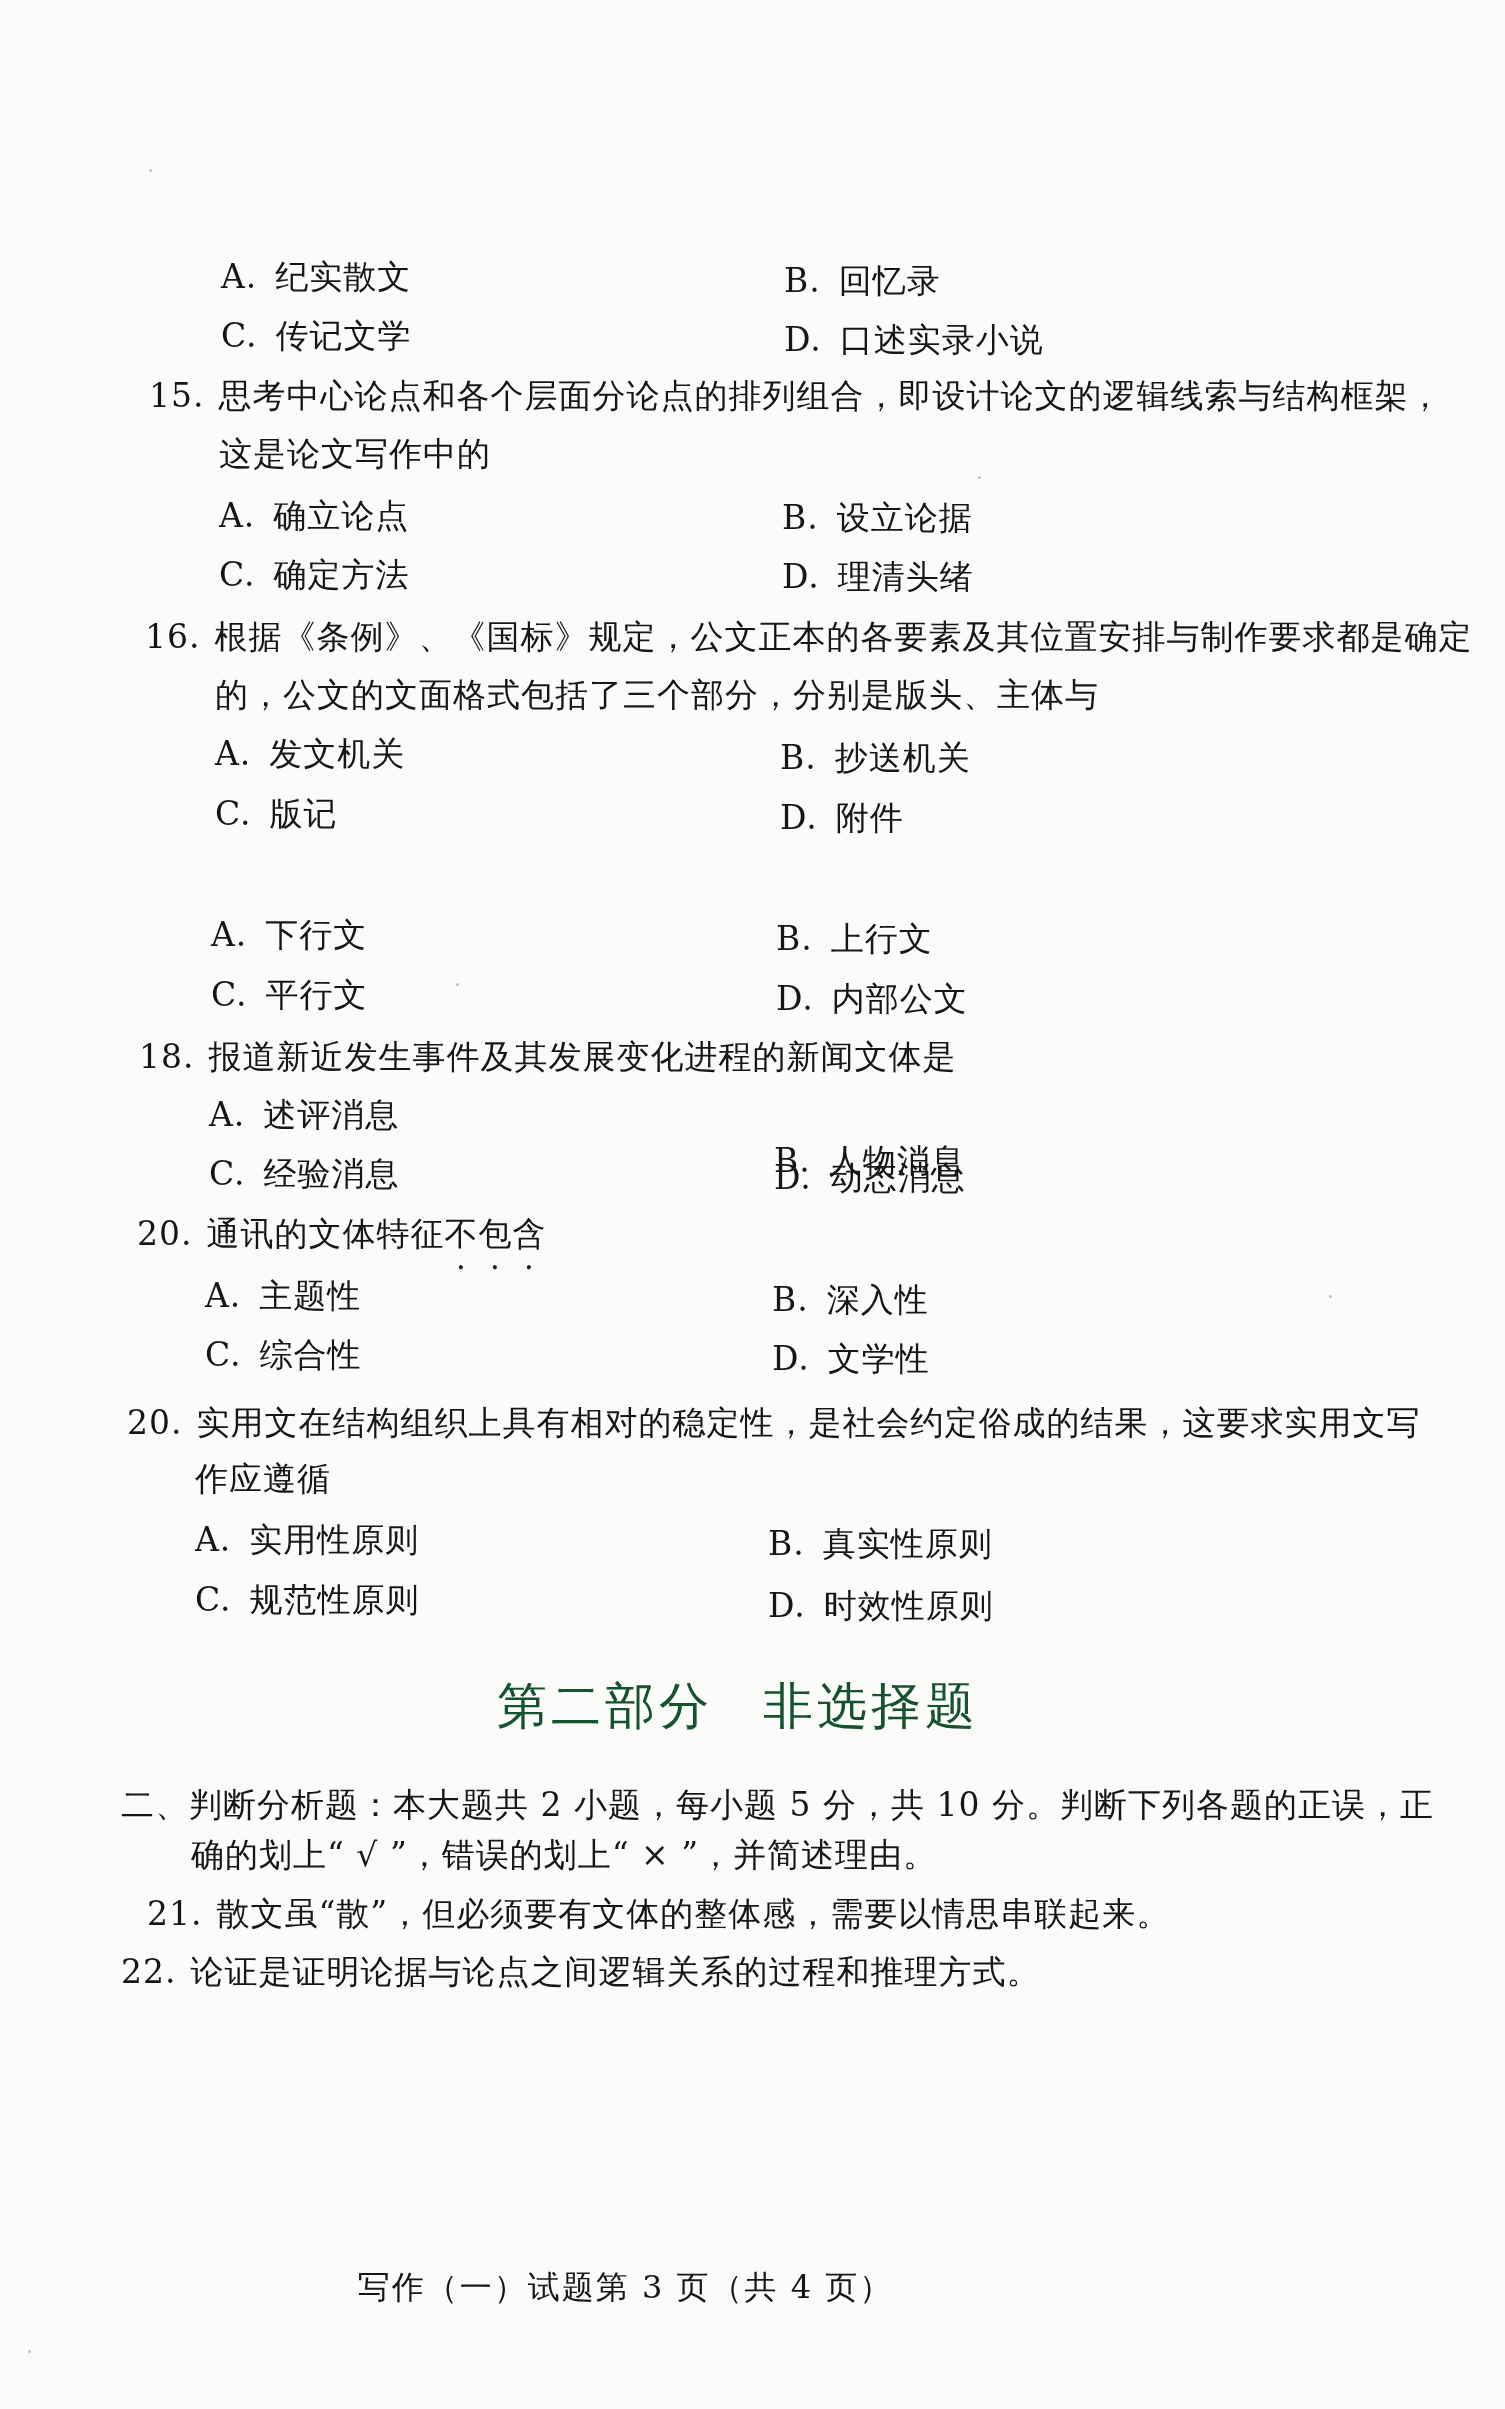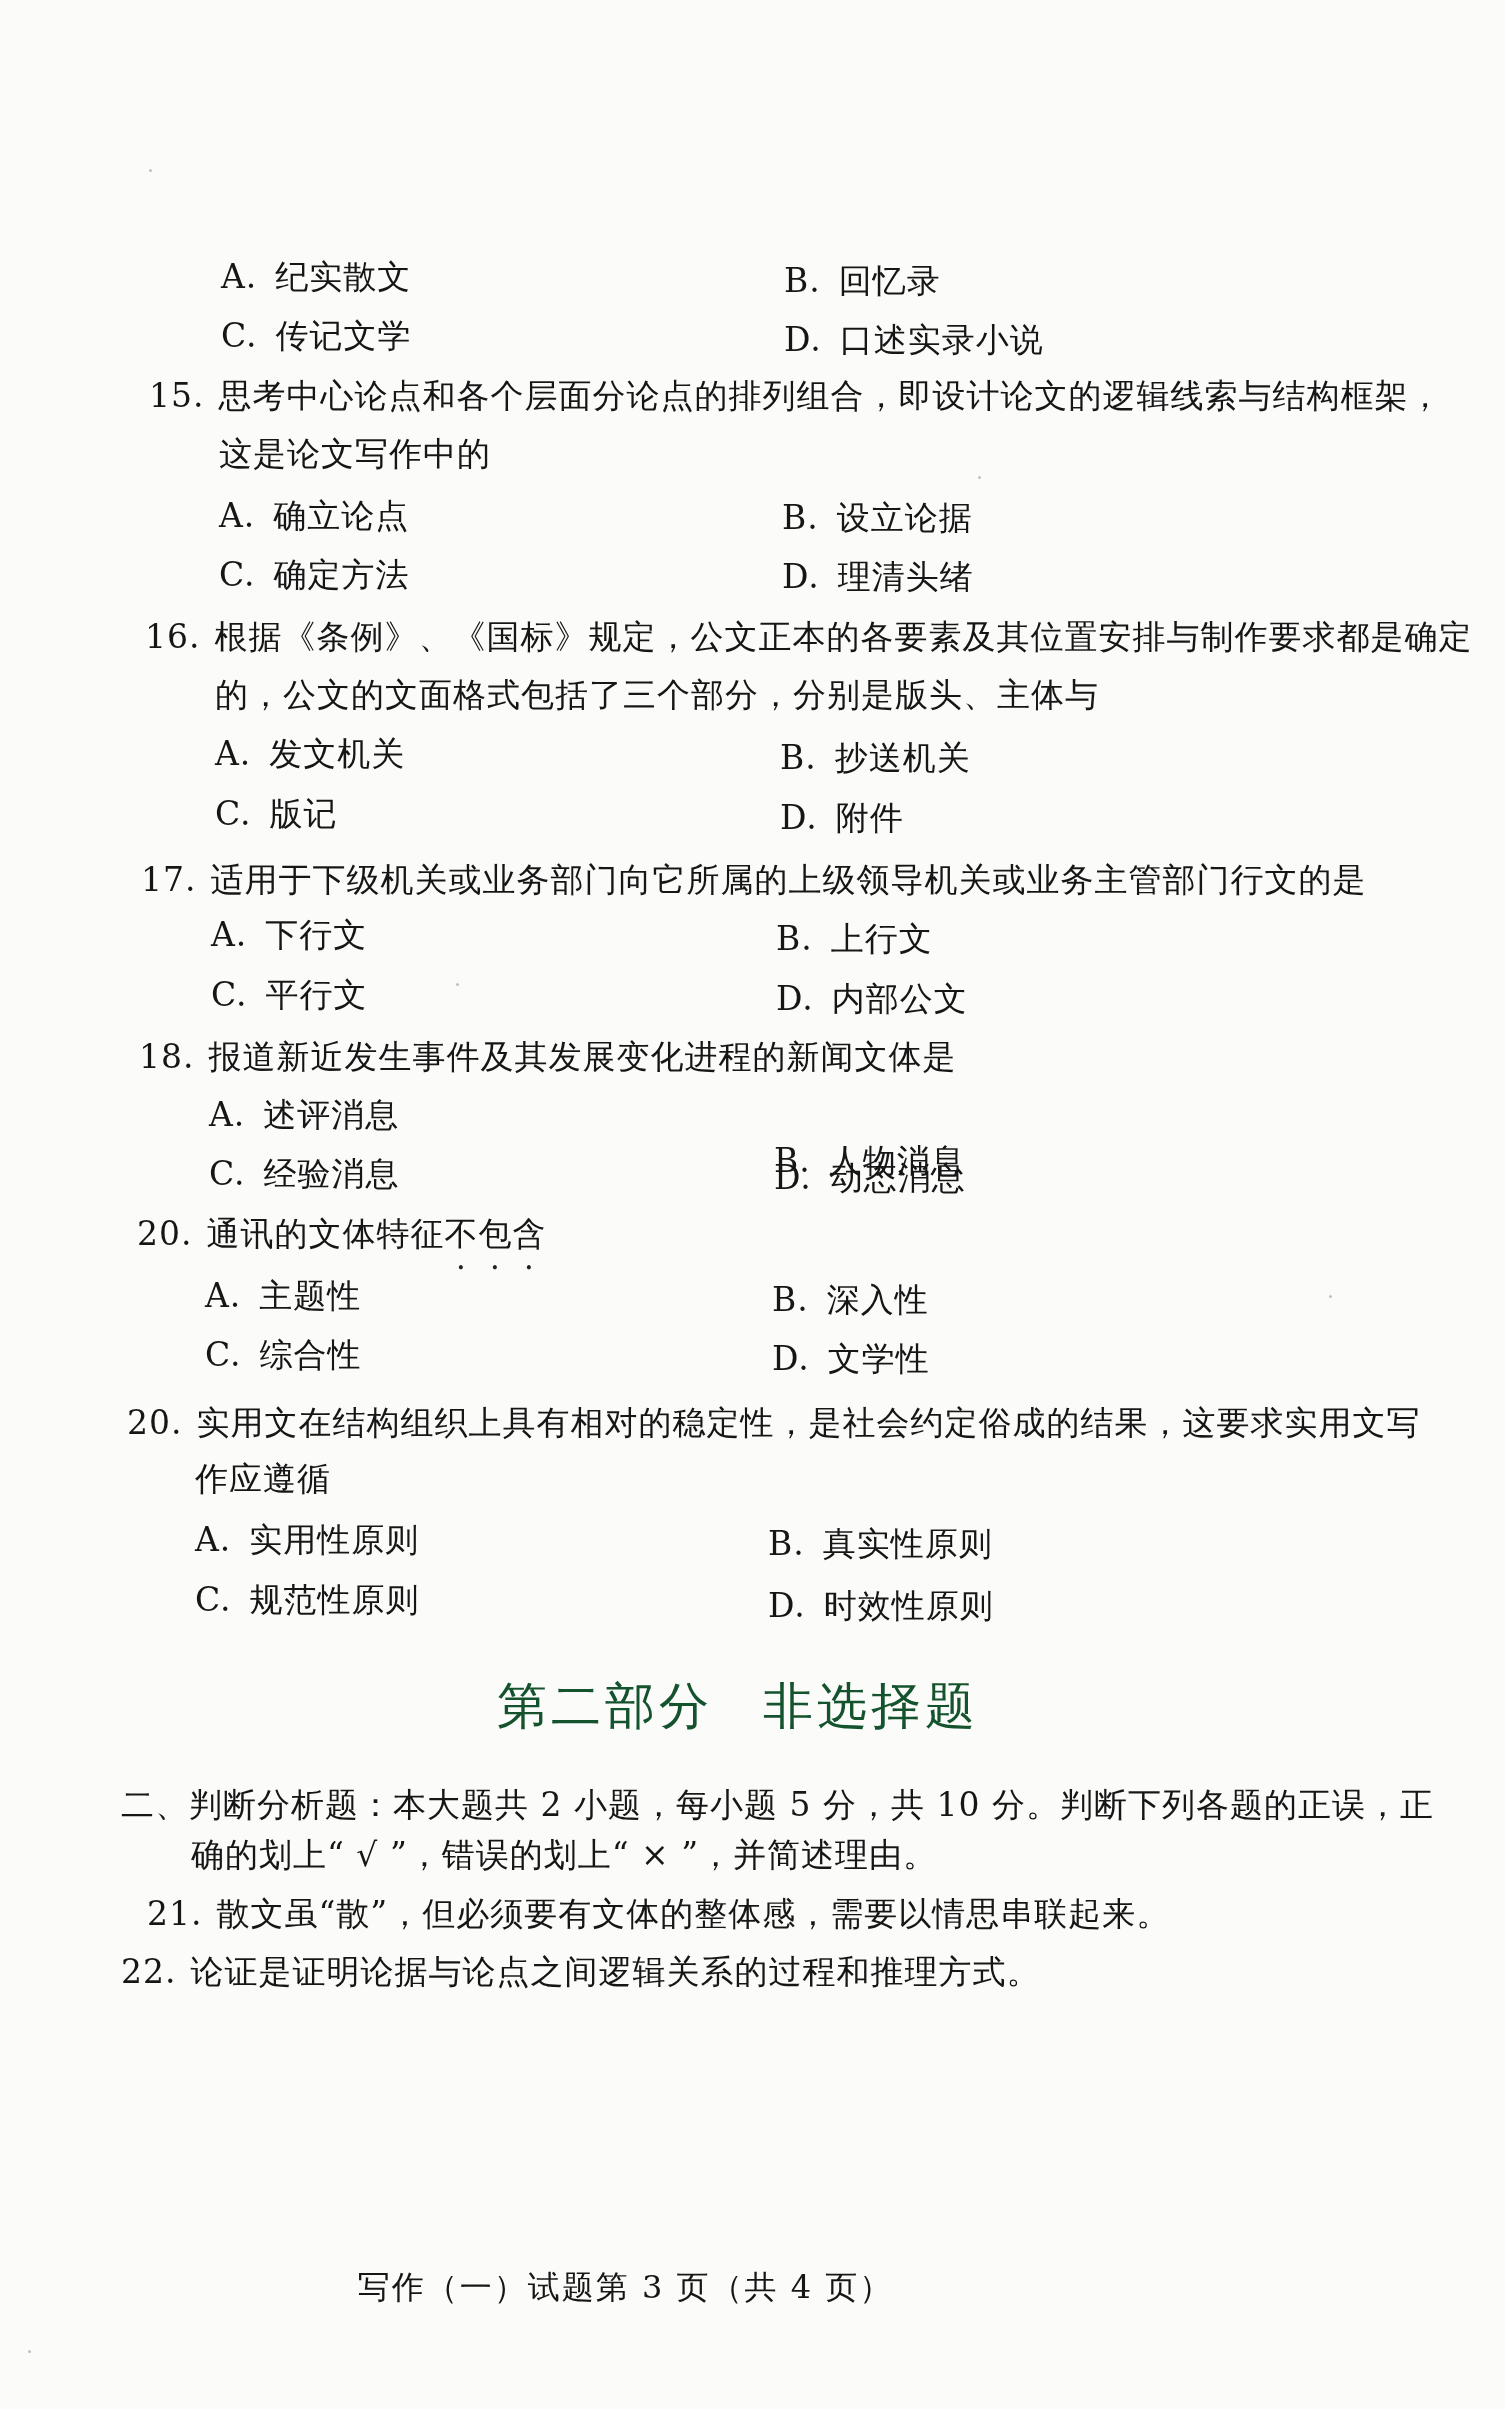--- a/index.html
+++ b/index.html
@@ -53,21 +53,20 @@
   <div class="line" style="left:219px;top:555px;"><span class="opt-label">C.</span><span class="opt-text">确定方法</span></div>
   <div class="line" style="left:782px;top:557px;"><span class="opt-label">D.</span><span class="opt-text">理清头绪</span></div>
 
   <div class="line" style="left:145px;top:617px;"><span class="num">16.</span><span class="stem">根据《条例》、《国标》规定，公文正本的各要素及其位置安排与制作要求都是确定</span></div>
   <div class="line" style="left:215px;top:675px;">的，公文的文面格式包括了三个部分，分别是版头、主体与</div>
   <div class="line" style="left:215px;top:734px;"><span class="opt-label">A.</span><span class="opt-text">发文机关</span></div>
   <div class="line" style="left:780px;top:738px;"><span class="opt-label">B.</span><span class="opt-text">抄送机关</span></div>
   <div class="line" style="left:215px;top:794px;"><span class="opt-label">C.</span><span class="opt-text">版记</span></div>
   <div class="line" style="left:780px;top:798px;"><span class="opt-label">D.</span><span class="opt-text">附件</span></div>
 
-  <div class="line" style="left:141px;top:860px;"><span class="num">17.</span><span class="stem">适用于下级机关或业务部门向它所属的上级领导机关或业务主管部门行文的是</span></div>
   <div class="line" style="left:211px;top:915px;"><span class="opt-label">A.</span><span class="opt-text">下行文</span></div>
   <div class="line" style="left:776px;top:919px;"><span class="opt-label">B.</span><span class="opt-text">上行文</span></div>
   <div class="line" style="left:211px;top:975px;"><span class="opt-label">C.</span><span class="opt-text">平行文</span></div>
   <div class="line" style="left:776px;top:979px;"><span class="opt-label">D.</span><span class="opt-text">内部公文</span></div>
 
   <div class="line" style="left:139px;top:1037px;"><span class="num">18.</span><span class="stem">报道新近发生事件及其发展变化进程的新闻文体是</span></div>
   <div class="line" style="left:209px;top:1095px;"><span class="opt-label">A.</span><span class="opt-text">述评消息</span></div>
   <div class="line" style="left:774px;top:1098px;margin-top:43px;"><span class="opt-label">B.</span><span class="opt-text">人物消息</span></div>
   <div class="line" style="left:209px;top:1154px;"><span class="opt-label">C.</span><span class="opt-text">经验消息</span></div>
   <div class="line" style="left:774px;top:1158px;"><span class="opt-label">D.</span><span class="opt-text">动态消息</span></div>

